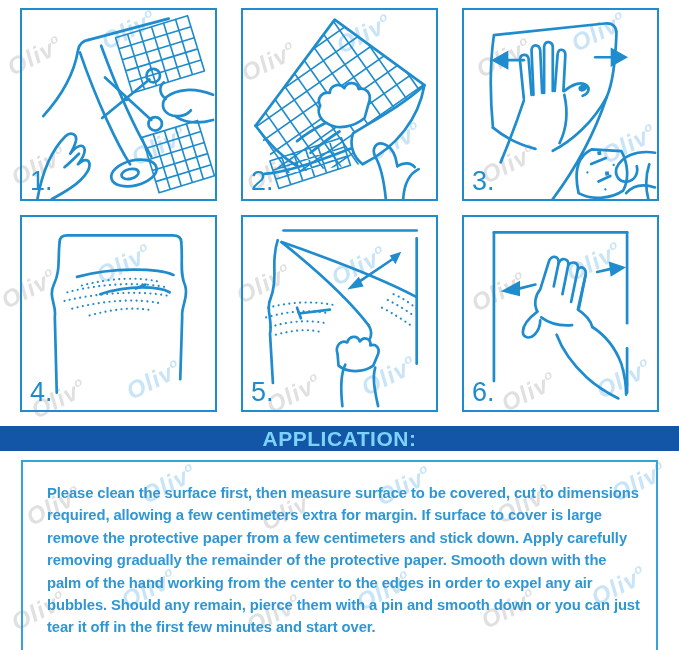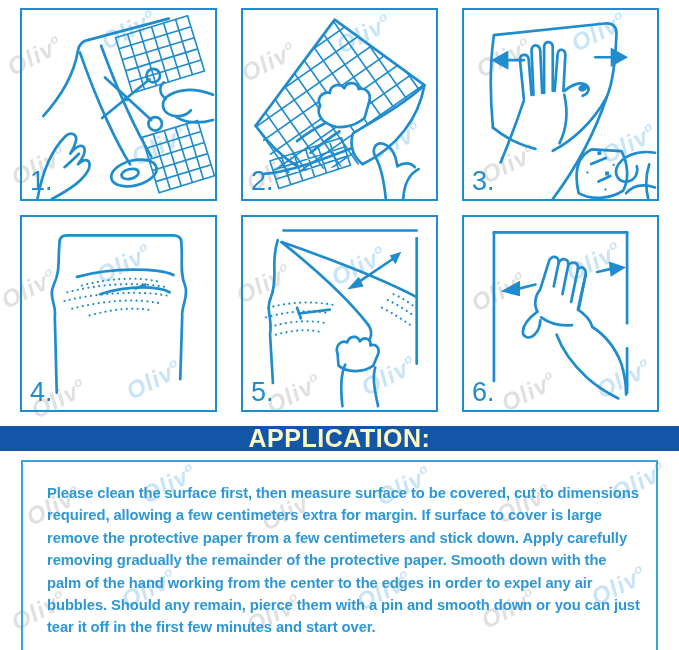--- a/index.html
+++ b/index.html
@@ -25,21 +25,21 @@
       stroke:var(--line-blue,#1f8ccd);fill:none;stroke-width:2.8;
       stroke-linecap:round;stroke-linejoin:round;}
   .art .grid path{stroke-width:1.7;}
   .art .fill{fill:var(--line-blue,#1f8ccd);stroke:none;}
   .art .white{fill:#fff;}
   .art .dots{stroke-width:2.2;stroke-dasharray:.1 5.5;}
   
   .band{position:relative;z-index:2;margin-top:14px;height:25px;
         background:var(--header-bg,#1355a6);display:flex;align-items:center;
         justify-content:center;}
-  .band span{color:#fef9c3;font-weight:bold;font-size:25px;letter-spacing:.5px;}
+  .band span{color:#7dd3fc;font-weight:bold;font-size:21px;letter-spacing:.5px;}
   
   .textbox{position:relative;z-index:1;margin:9px 21px 0;height:216px;
            border:2px solid var(--box-border,#36a2da);box-sizing:border-box;
            padding:20px 12px 0 24px;background:transparent;}
   .textbox p{margin:0;color:var(--body-text,#2f97d4);font-weight:bold;
              font-size:14.8px;line-height:22.4px;letter-spacing:-.1px;}
 </style>
 </head>
 <body>
 

